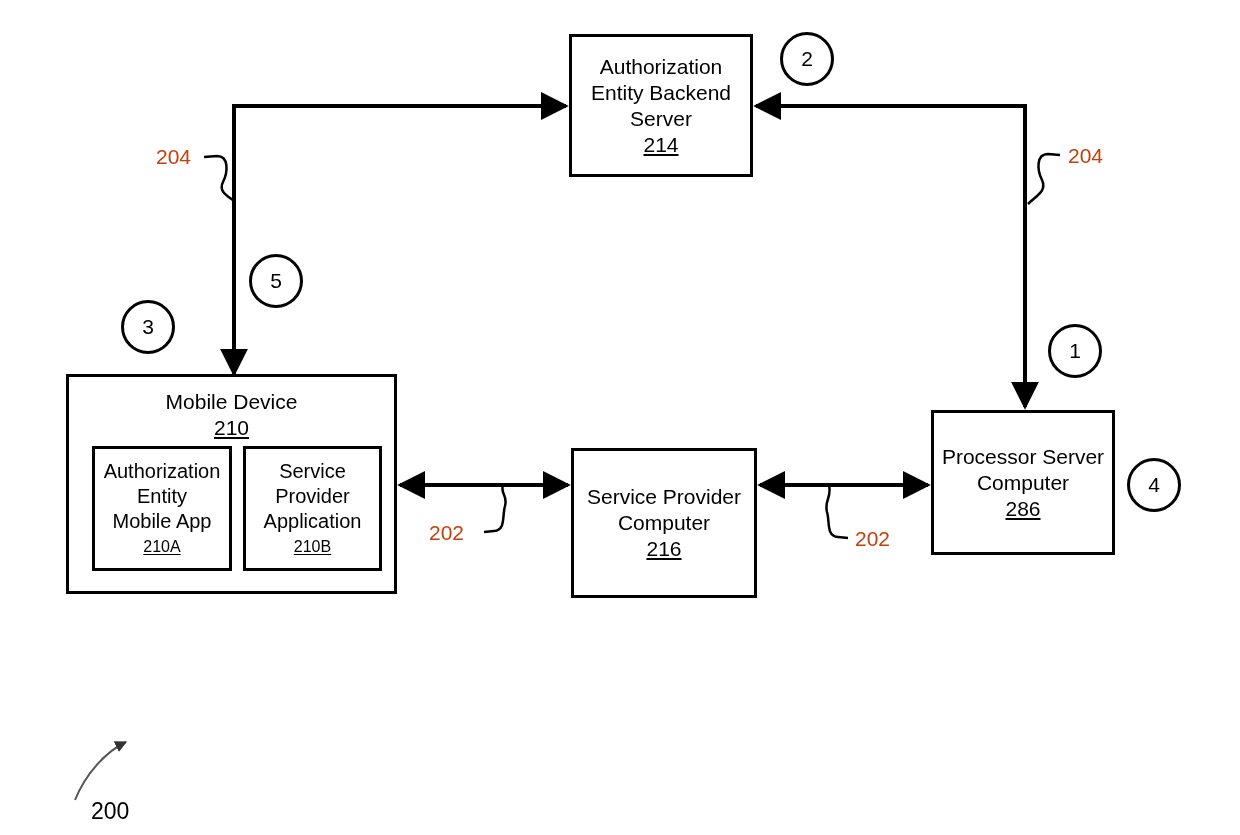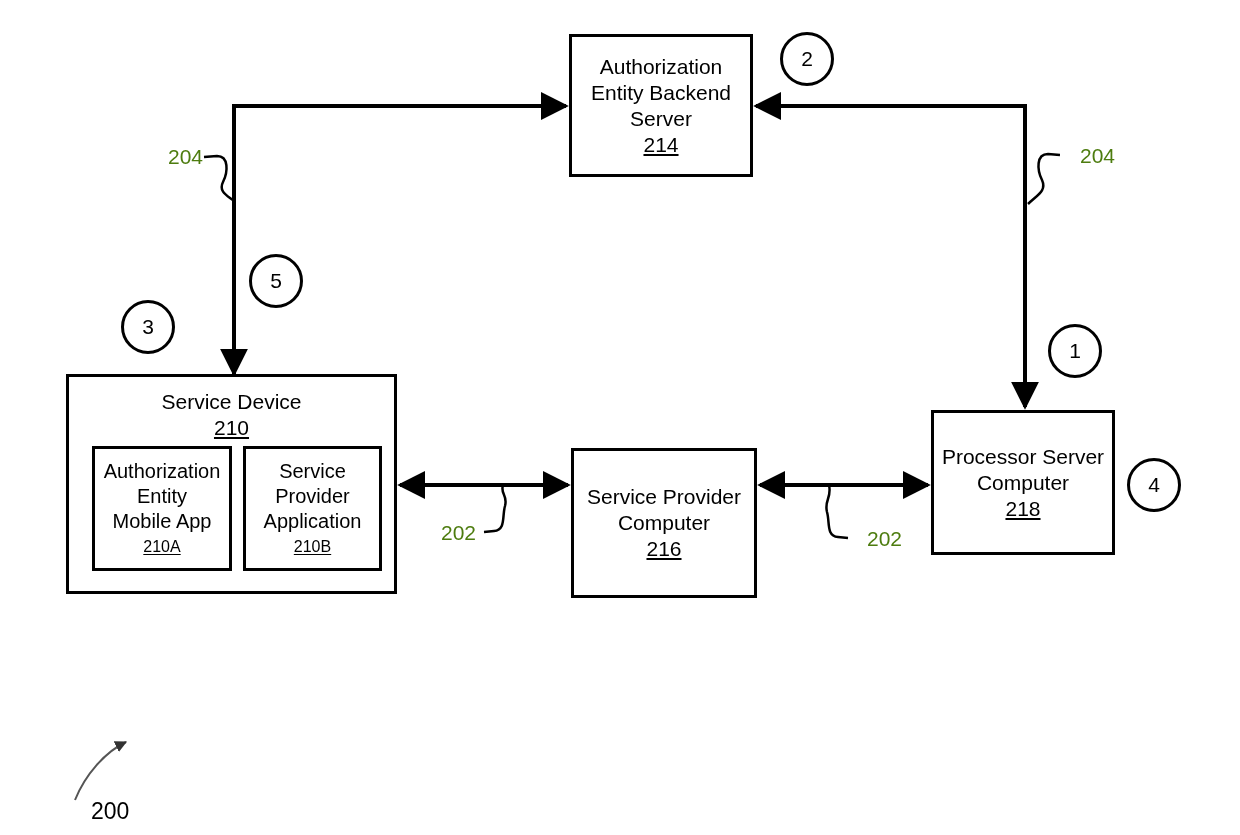--- a/index.html
+++ b/index.html
@@ -89,23 +89,22 @@
     display: flex;
     align-items: center;
     justify-content: center;
     font-size: 21px;
     color: #000;
   }
   
   .leader-label {
     position: absolute;
     font-size: 21px;
-    color: #4d7c0f;
+    color: #c2410c;
     white-space: nowrap;
-    margin-left: 12px;
   }
   .fig-label {
     position: absolute;
     font-size: 23px;
     color: #000;
     white-space: nowrap;
   }
 </style>
 </head>
 <body>
@@ -143,21 +142,21 @@
   </svg>
 
   <div class="box" style="left:569px; top:34px; width:184px; height:143px;">
     <div class="title">Authorization
 Entity Backend
 Server</div>
     <div class="refnum">214</div>
   </div>
 
   <div class="box device-box" style="left:66px; top:374px; width:331px; height:220px;">
-    <div class="title">Service Device</div>
+    <div class="title">Mobile Device</div>
     <div class="refnum">210</div>
   </div>
 
   <div class="inner-box" style="left:92px; top:446px; width:140px; height:125px;">
     <div class="title">Authorization
 Entity
 Mobile App</div>
     <div class="refnum">210A</div>
   </div>
 
@@ -170,21 +169,21 @@
 
   <div class="box" style="left:571px; top:410px; width:186px; height:150px;margin-top:38px;">
     <div class="title">Service Provider
 Computer</div>
     <div class="refnum">216</div>
   </div>
 
   <div class="box" style="left:931px; top:410px; width:184px; height:145px;justify-content:center;">
     <div class="title">Processor Server
 Computer</div>
-    <div class="refnum">218</div>
+    <div class="refnum">286</div>
   </div>
 
   <div class="step" style="left:780px; top:32px;">
     <span>2</span>
   </div>
 
   <div class="step" style="left:249px; top:254px;">
     <span>5</span>
   </div>
 

